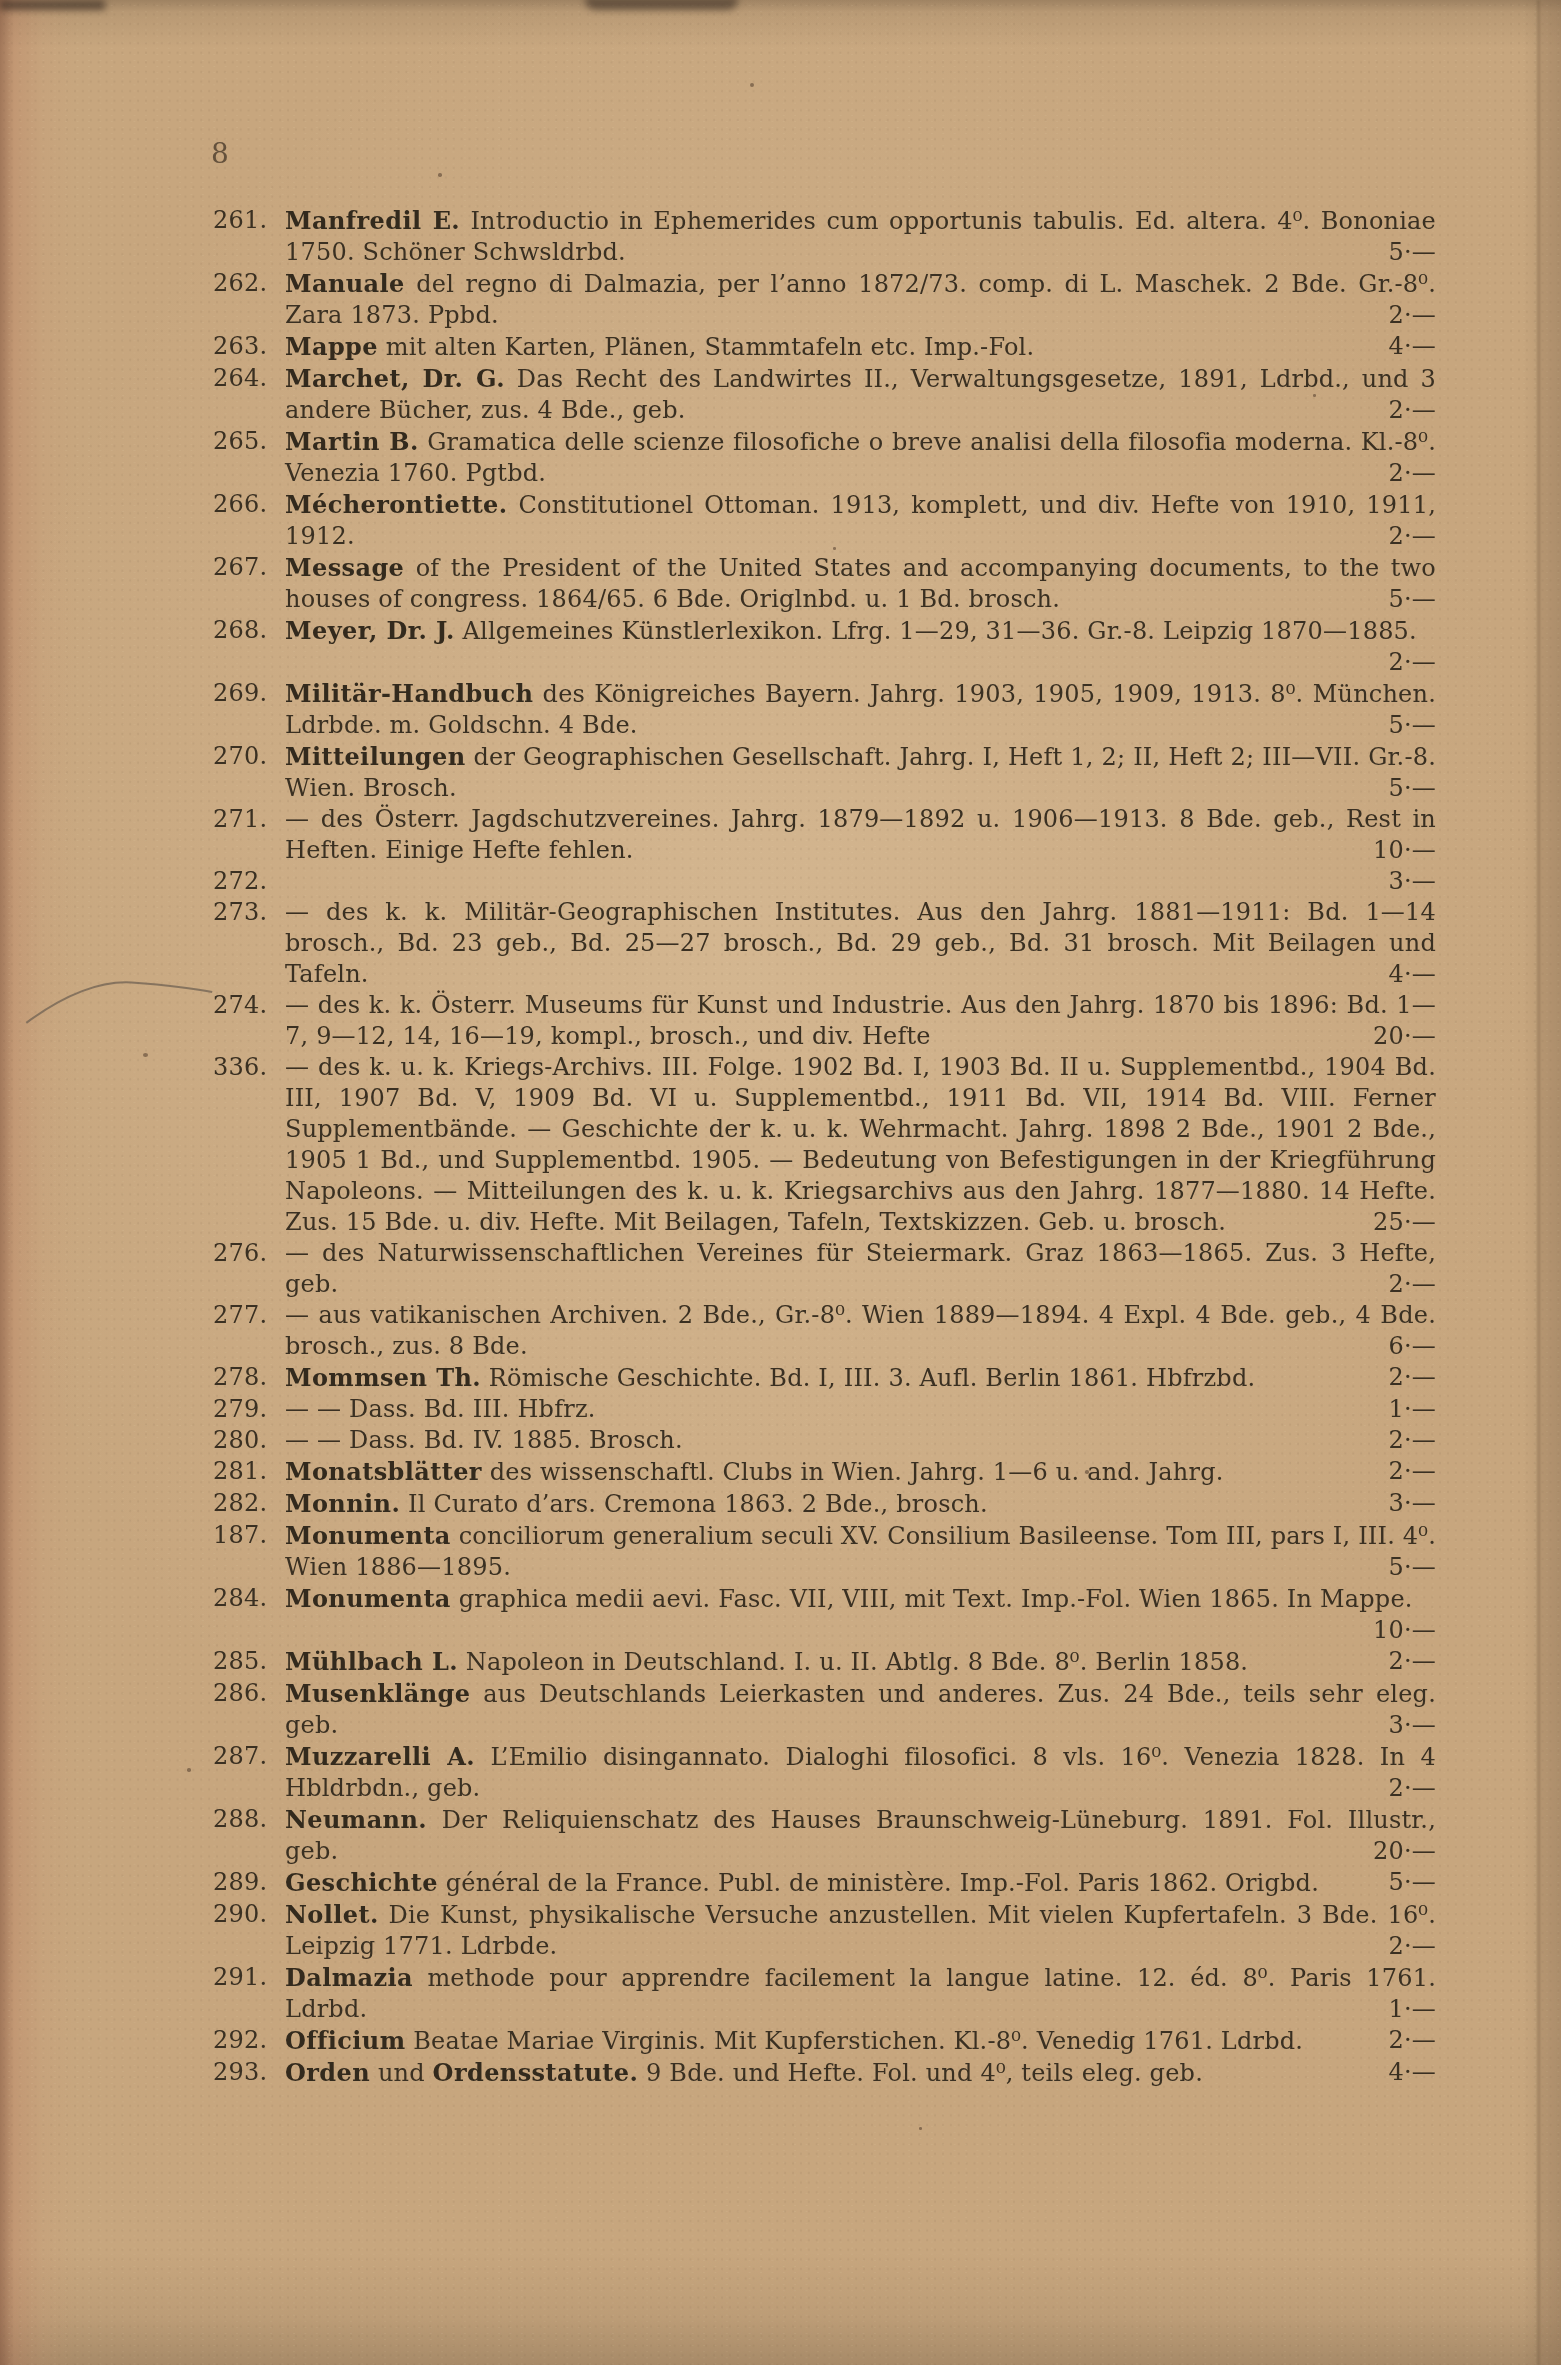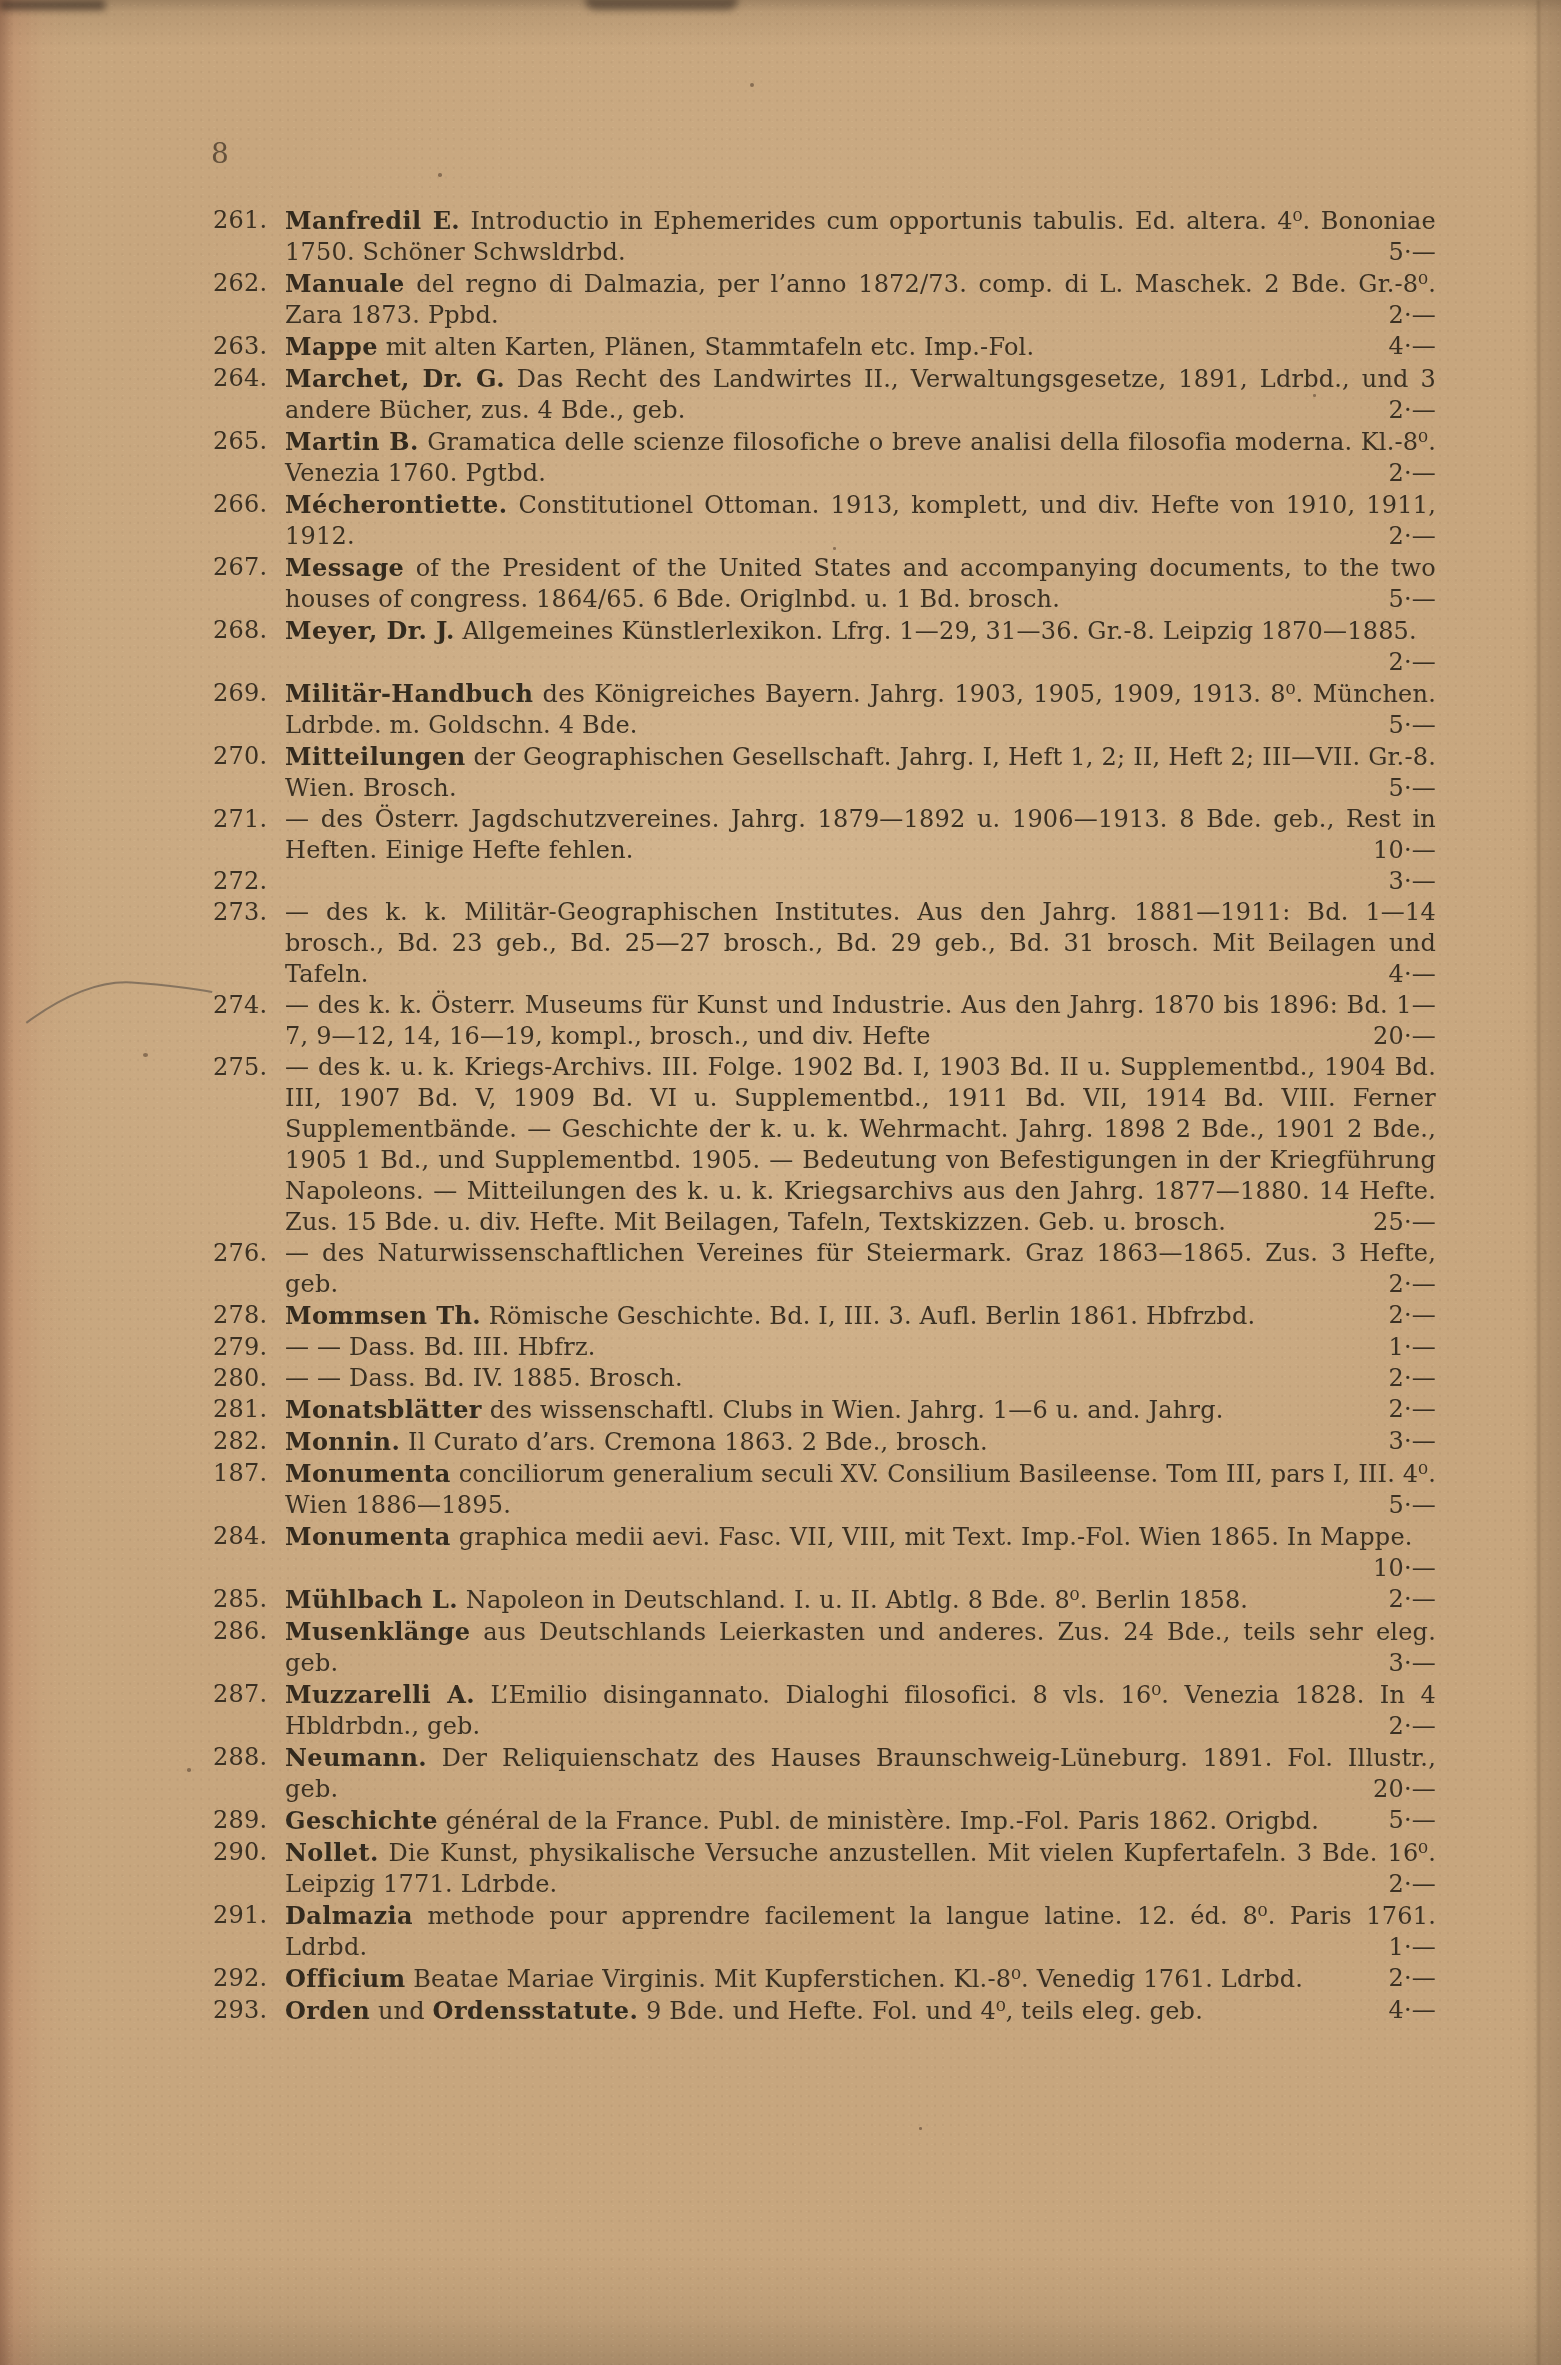--- a/index.html
+++ b/index.html
@@ -138,26 +138,30 @@
       </div>
       <div class="entry">
         <span class="num">273.</span>
         <p class="body"><span class="seg">— des k. k. Militär-Geographischen Institutes. Aus den Jahrg. 1881—1911: Bd. 1—14 brosch., Bd. 23 geb., Bd. 25—27 brosch., Bd. 29 geb., Bd. 31 brosch. Mit Beilagen und Tafeln.</span><span class="price">4·—</span></p>
       </div>
       <div class="entry">
         <span class="num">274.</span>
         <p class="body"><span class="seg">— des k. k. Österr. Museums für Kunst und Industrie. Aus den Jahrg. 1870 bis 1896: Bd. 1—7, 9—12, 14, 16—19, kompl., brosch., und div. Hefte</span><span class="price">20·—</span></p>
       </div>
       <div class="entry">
-        <span class="num">275.</span>
+        <span class="num">336.</span>
         <p class="body"><span class="seg">— des k. u. k. Kriegs-Archivs. III. Folge. 1902 Bd. I, 1903 Bd. II u. Supplementbd., 1904 Bd. III, 1907 Bd. V, 1909 Bd. VI u. Supplementbd., 1911 Bd. VII, 1914 Bd. VIII. Ferner Supplementbände. — Geschichte der k. u. k. Wehrmacht. Jahrg. 1898 2 Bde., 1901 2 Bde., 1905 1 Bd., und Supplementbd. 1905. — Bedeutung von Befestigungen in der Kriegführung Napoleons. — Mitteilungen des k. u. k. Kriegsarchivs aus den Jahrg. 1877—1880. 14 Hefte. Zus. 15 Bde. u. div. Hefte. Mit Beilagen, Tafeln, Textskizzen. Geb. u. brosch.</span><span class="price">25·—</span></p>
       </div>
       <div class="entry">
         <span class="num">276.</span>
         <p class="body"><span class="seg">— des Naturwissenschaftlichen Vereines für Steiermark. Graz 1863—1865. Zus. 3 Hefte, geb.</span><span class="price">2·—</span></p>
+      </div>
+      <div class="entry">
+        <span class="num">277.</span>
+        <p class="body"><span class="seg">— aus vatikanischen Archiven. 2 Bde., Gr.-8⁰. Wien 1889—1894. 4 Expl. 4 Bde. geb., 4 Bde. brosch., zus. 8 Bde.</span><span class="price">6·—</span></p>
       </div>
       <div class="entry">
         <span class="num">278.</span>
         <p class="body"><span class="seg b">Mommsen Th.</span><span class="seg"> Römische Geschichte. Bd. I, III. 3. Aufl. Berlin 1861. Hbfrzbd.</span><span class="price">2·—</span></p>
       </div>
       <div class="entry">
         <span class="num">279.</span>
         <p class="body"><span class="seg">— — Dass. Bd. III. Hbfrz.</span><span class="price">1·—</span></p>
       </div>
       <div class="entry">

